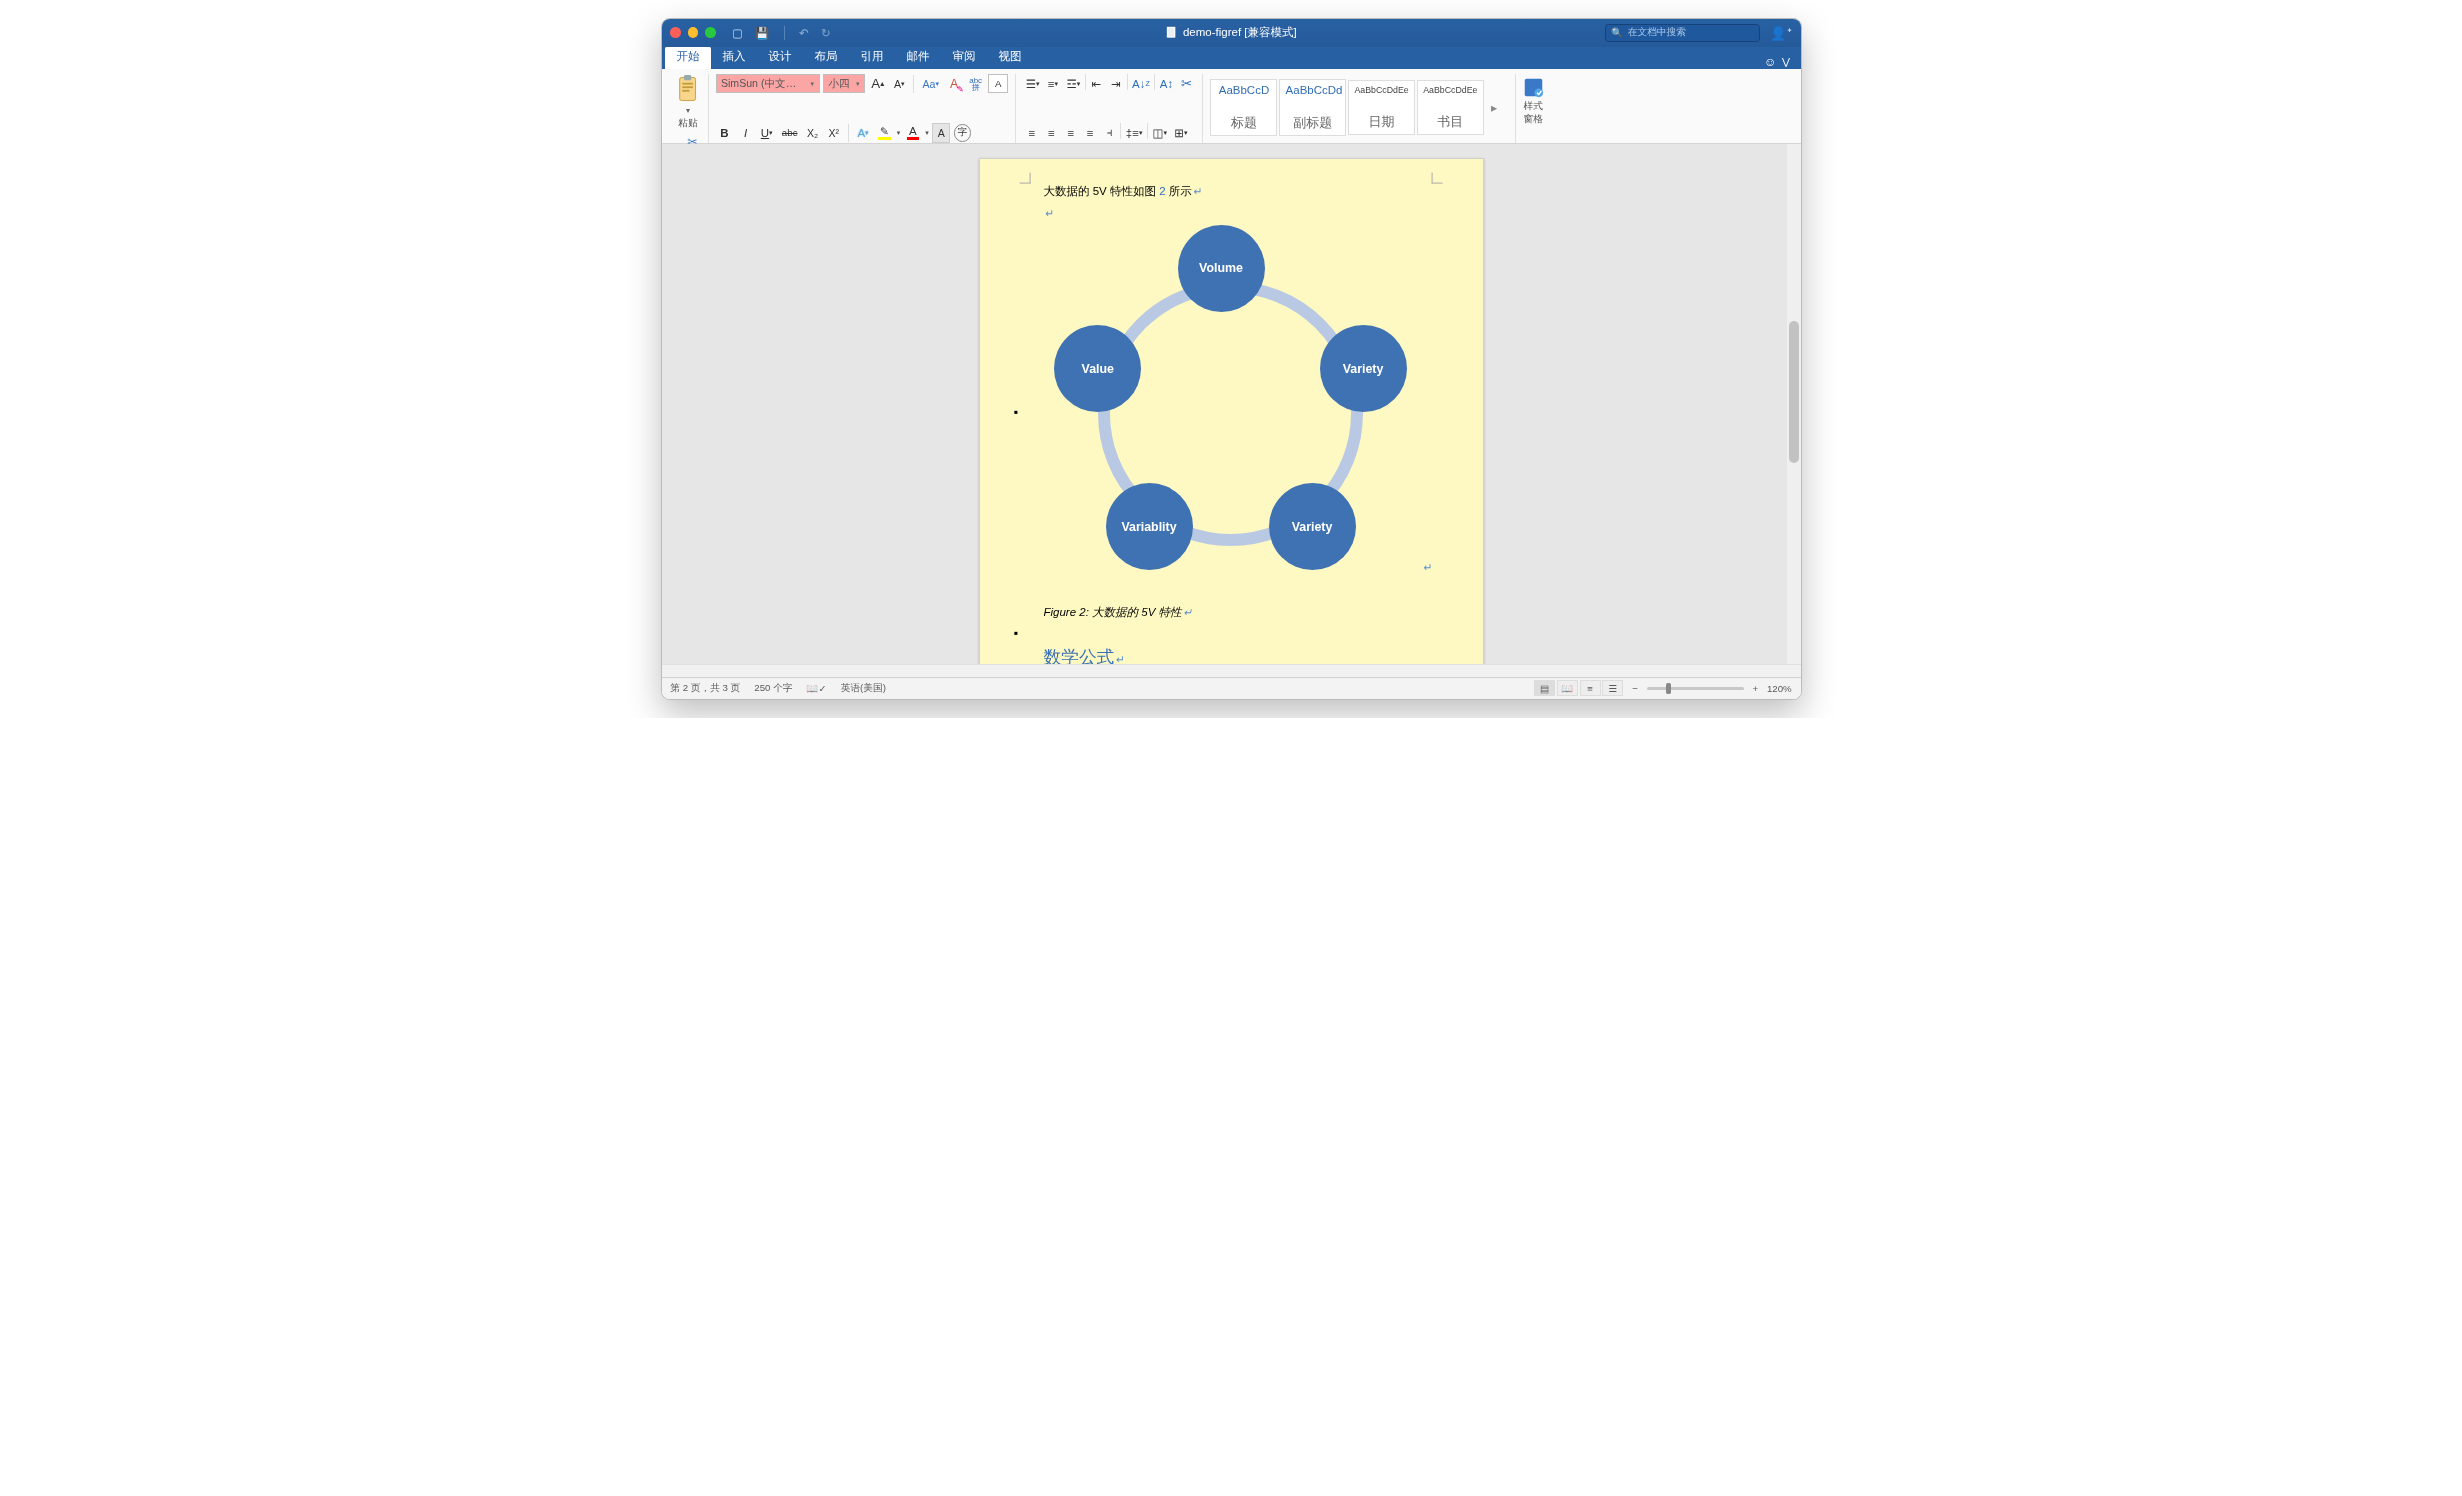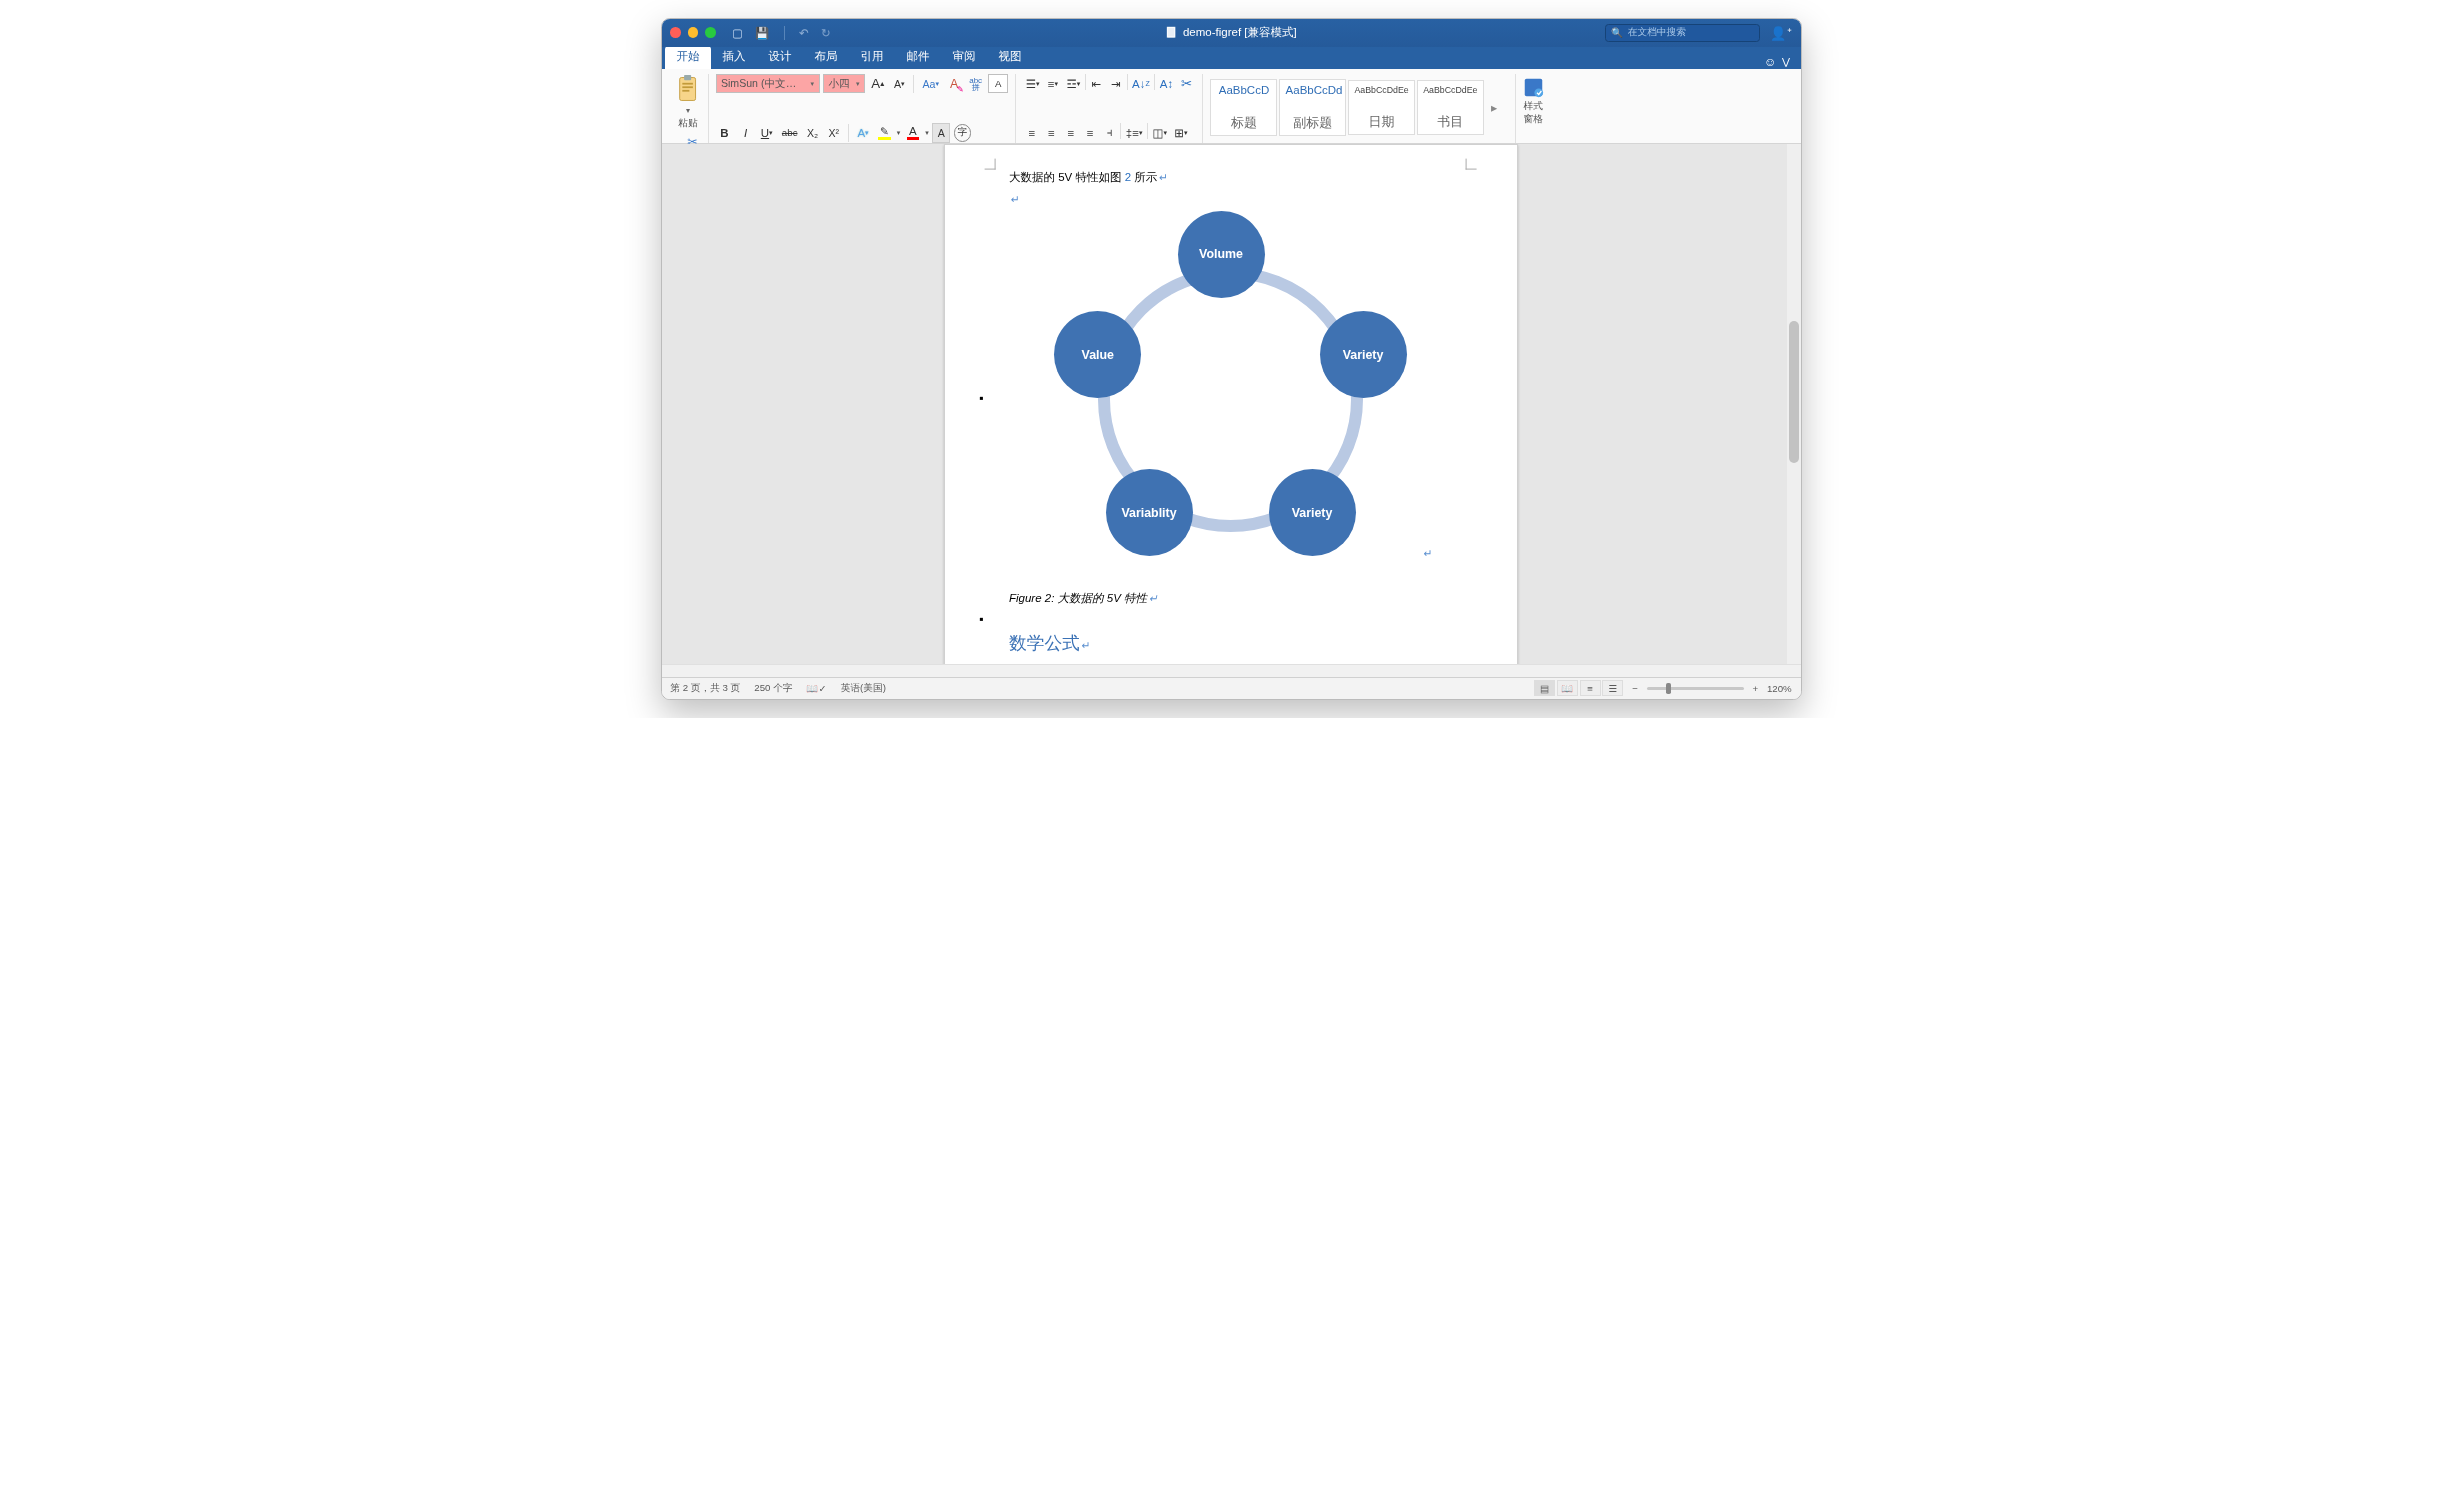--- a/index.html
+++ b/index.html
@@ -80,23 +80,23 @@
   .pane-col{display:flex;flex-direction:column;align-items:center;gap:1.8px;font-size:9.7px;}
   .pane-col svg{width:21px;height:21px;}
   .doc-area{
     background:#e6e6e6;
     height:520px;
     overflow:auto;
     position:relative;
   }
   .doc-scroll{padding:0 0 17.7px;}
   .page{
-    width:574px;
-    background:#ffffff;
-    margin:0 auto;
+    width:505px;
+    background:#fef9c3;
+    margin:14px auto;
     box-shadow:0 0.9px 2.7px rgba(0,0,0,.2);
     padding:25px 64px 35px;
     border:0.9px solid #d0d0d0;
     min-height:495px;
     position:relative;
   }
   .body-text{font-family:"SimSun","STSong",serif;font-size:11.5px;color:#000;}
   .ref-num{color:#2a6fbf;}
   .para-mark{color:#888;font-size:10.6px;margin-left:1.8px;}
   .corner{width:10.6px;height:10.6px;position:absolute;border:0.9px solid #aaa;}

